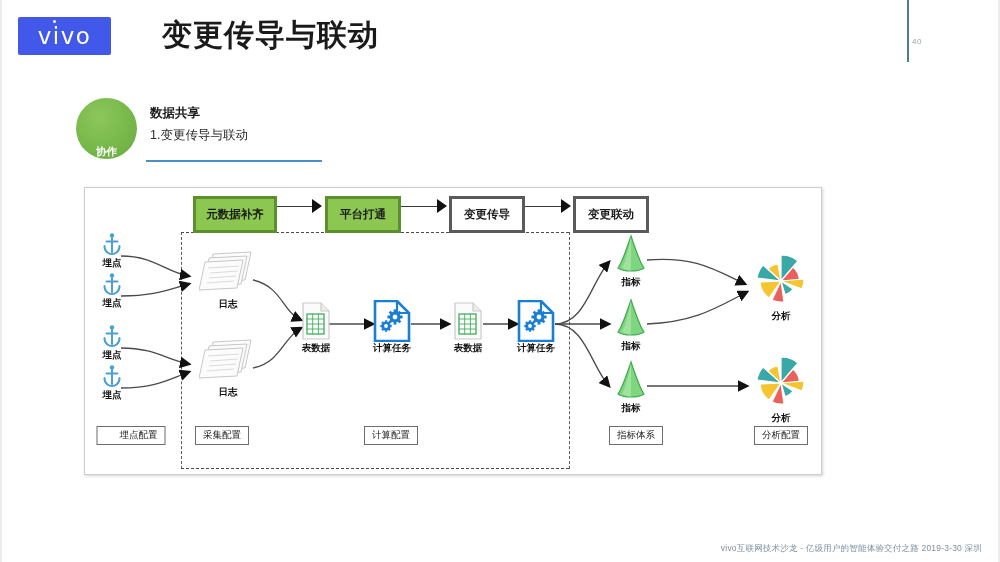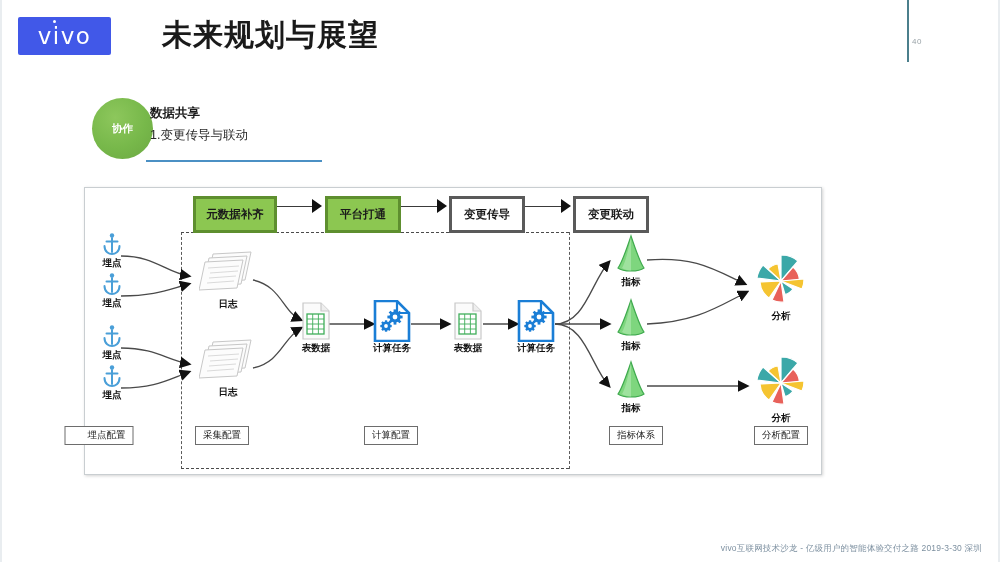--- a/index.html
+++ b/index.html
@@ -51,25 +51,25 @@
     background: #4b7f8c;
   }
   #page-number {
     position: absolute; left: 912px; top: 37px;
     font-size: 8px; color: #9aa3a8;
     letter-spacing: .5px;
   }
 
   
   #section-circle {
-    position: absolute; left: 92px; top: 98px;
+    position: absolute; left: 76px; top: 98px;
     width: 61px; height: 61px;
     border-radius: 50%;
     background: radial-gradient(circle at 38% 32%, #8dc75c 0%, #77b84a 55%, #6ba742 100%);
-    display: flex; align-items: center; justify-content: center;
+    display: flex; align-items: flex-end; justify-content: center;
   }
   #section-circle span {
     color: #ffffff; font-size: 10.5px; font-weight: 600;
   }
   #sub-title {
     position: absolute; left: 150px; top: 105px;
     font-size: 12.5px; font-weight: bold; color: #1a1a1a;
   }
   #sub-item {
     position: absolute; left: 150px; top: 127px;
@@ -166,21 +166,21 @@
   <div id="edge-left"></div>
   <div id="edge-right"></div>
 
   <div id="logo">
     <div class="wordmark">
       <span class="dot"></span>
       <span>vivo</span>
     </div>
   </div>
 
-  <div id="page-title">未来规划与展望</div>
+  <div id="page-title">变更传导与联动</div>
 
   <div id="accent-vline"></div>
   <div id="page-number">40</div>
 
   <div id="section-circle">
     <span>协作</span>
   </div>
   <div id="sub-title">数据共享</div>
   <div id="sub-item">1.变更传导与联动</div>
   <div id="underline"></div>
@@ -466,21 +466,21 @@
             <path d="M0,0 L12,8 A14,14 0 0,1 4,13.5 Z" fill="#3ba8a8"></path>
             <path d="M0,0 L3,21 A21,21 0 0,1 -9,19 Z" fill="#e8615a"></path>
             <path d="M0,0 L-12,17 A21,21 0 0,1 -21,1 Z" fill="#f5c431"></path>
             <path d="M0,0 L-24,-3 A24,24 0 0,1 -18,-16 Z" fill="#3ba8a8"></path>
             <path d="M0,0 L-13,-12 A17.5,17.5 0 0,1 -3,-17 Z" fill="#f5c431"></path>
           </g>
         </svg>
       </div>
       <div class="node-label" style="left:696px; top:224px;">分析</div>
 
-      <div class="tag-box" style="left:14px; top:238px;padding-left:22px;">
+      <div class="tag-box" style="left:46px; top:238px;padding-left:22px;">
         <span>埋点配置</span>
       </div>
       <div class="tag-box" style="left:137px; top:238px;">
         <span>采集配置</span>
       </div>
       <div class="tag-box" style="left:306px; top:238px;">
         <span>计算配置</span>
       </div>
       <div class="tag-box" style="left:551px; top:238px;">
         <span>指标体系</span>

